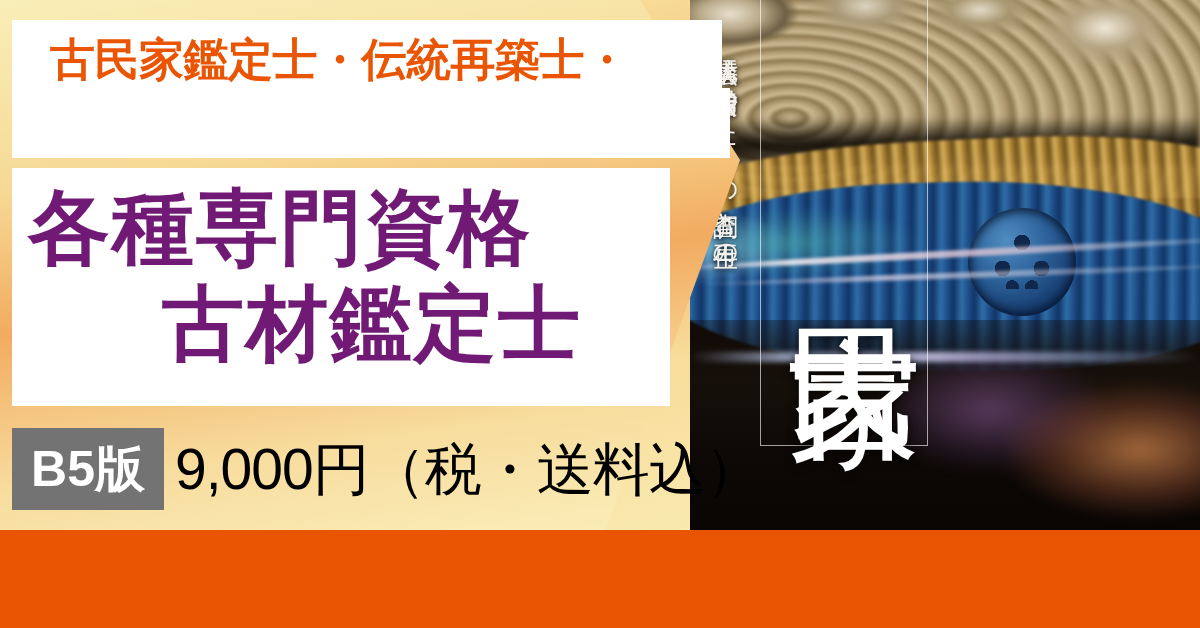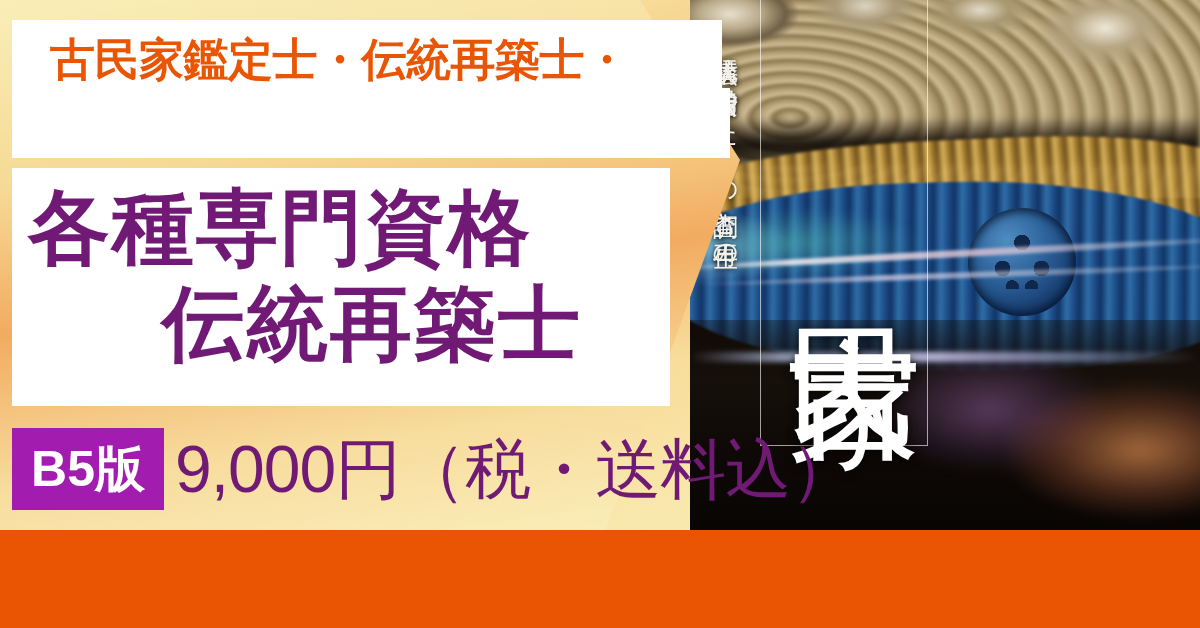--- a/index.html
+++ b/index.html
@@ -205,33 +205,33 @@
     font-size:82px; line-height:100px; letter-spacing:2px;
   }
   .hl2 {
     position:absolute; left:150px; top:104px;
     font-size:82px; line-height:100px; letter-spacing:2px;
   }
 
   
   .badge {
     position:absolute; left:12px; top:428px; width:152px; height:82px;
-    background:#a21caf;
+    background:#737373;
     color:#fff;
     font-size:50px;
     font-weight:700;
     line-height:82px;
     text-align:center;
     letter-spacing:0px;
     white-space:nowrap;
   }
   .price {
     position:absolute; left:175px; top:428px; height:82px;
-    color:#701a75;
-    font-size:66px;
+    color:#000000;
+    font-size:57px;
     line-height:82px;
     font-weight:400;
     letter-spacing:-1px;
     white-space:nowrap;
   }
 
   
   .cta {
     position:absolute; left:0; top:530px; width:1200px; height:98px;
     background:#ea5504;
@@ -265,21 +265,21 @@
   <div class="wedge"></div>
 
   <div class="panel1-clip"></div>
   <div class="cert-lines">
     <div>古民家鑑定士・伝統再築士・</div>
   </div>
 
   <div class="panel2"></div>
   <div class="headline">
     <div class="hl1">各種専門資格</div>
-    <div class="hl2">伝統再築士</div>
+    <div class="hl2">古材鑑定士</div>
   </div>
 
   <div class="badge">B5版</div>
   <div class="price">9,000円（税・送料込）</div>
 
   <div class="cta">
     
     
   </div>
 

